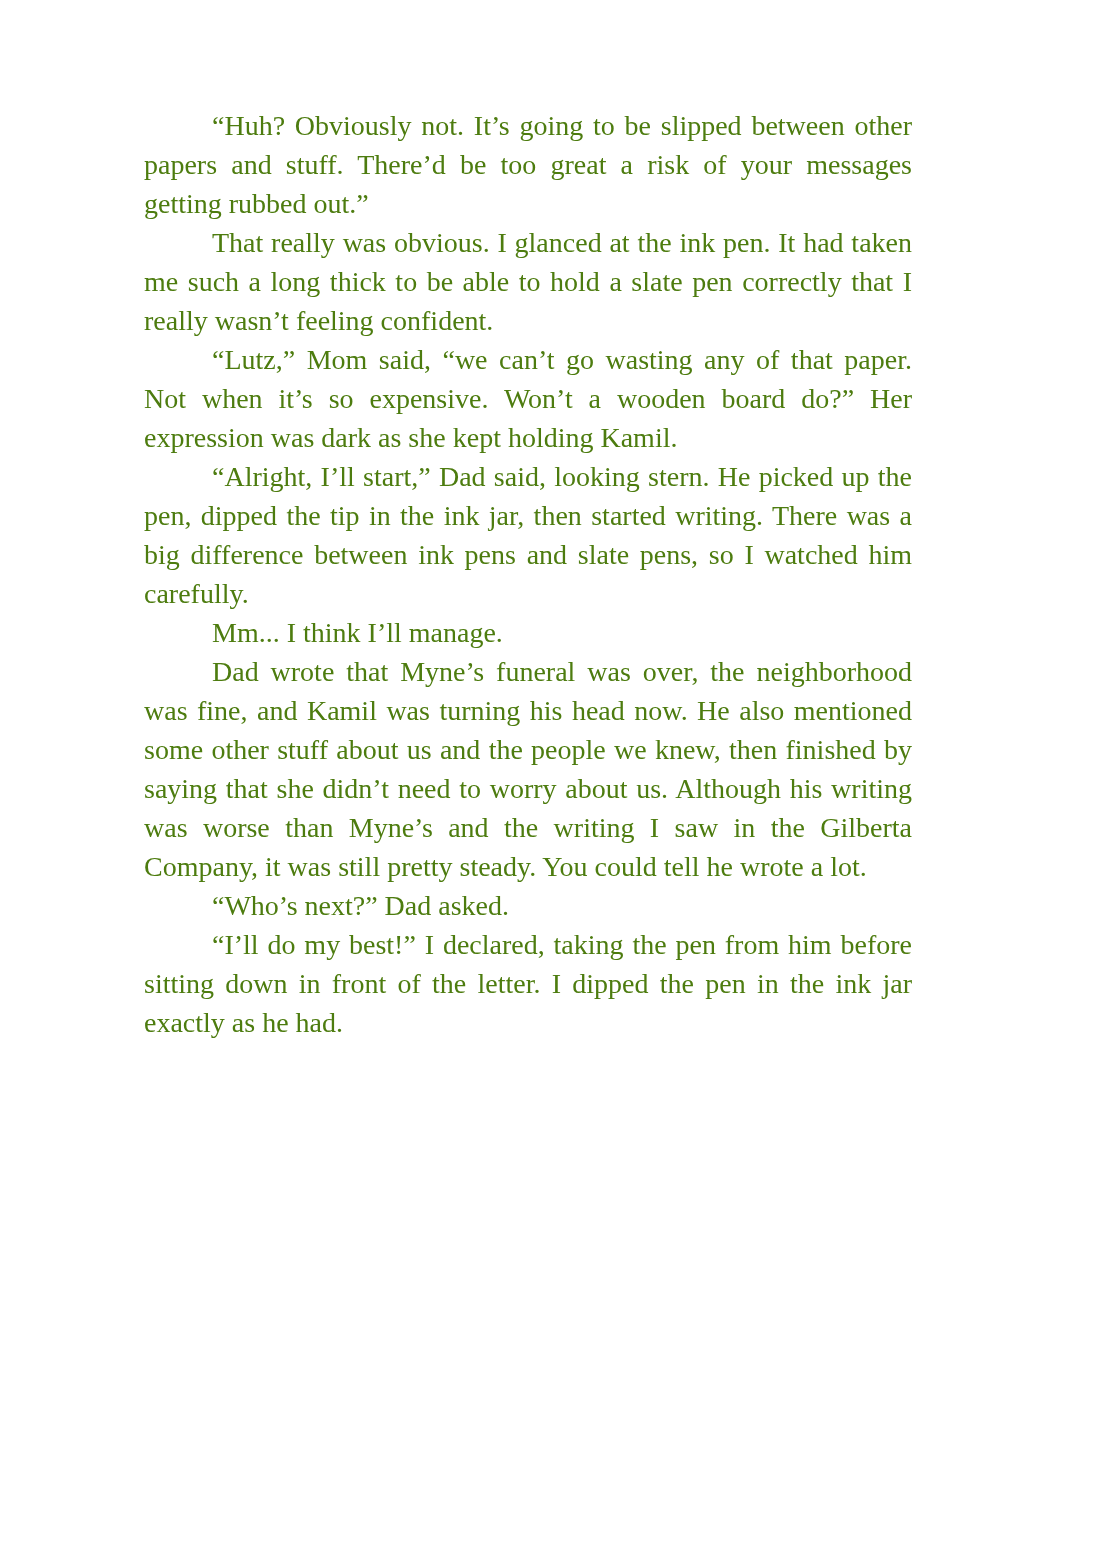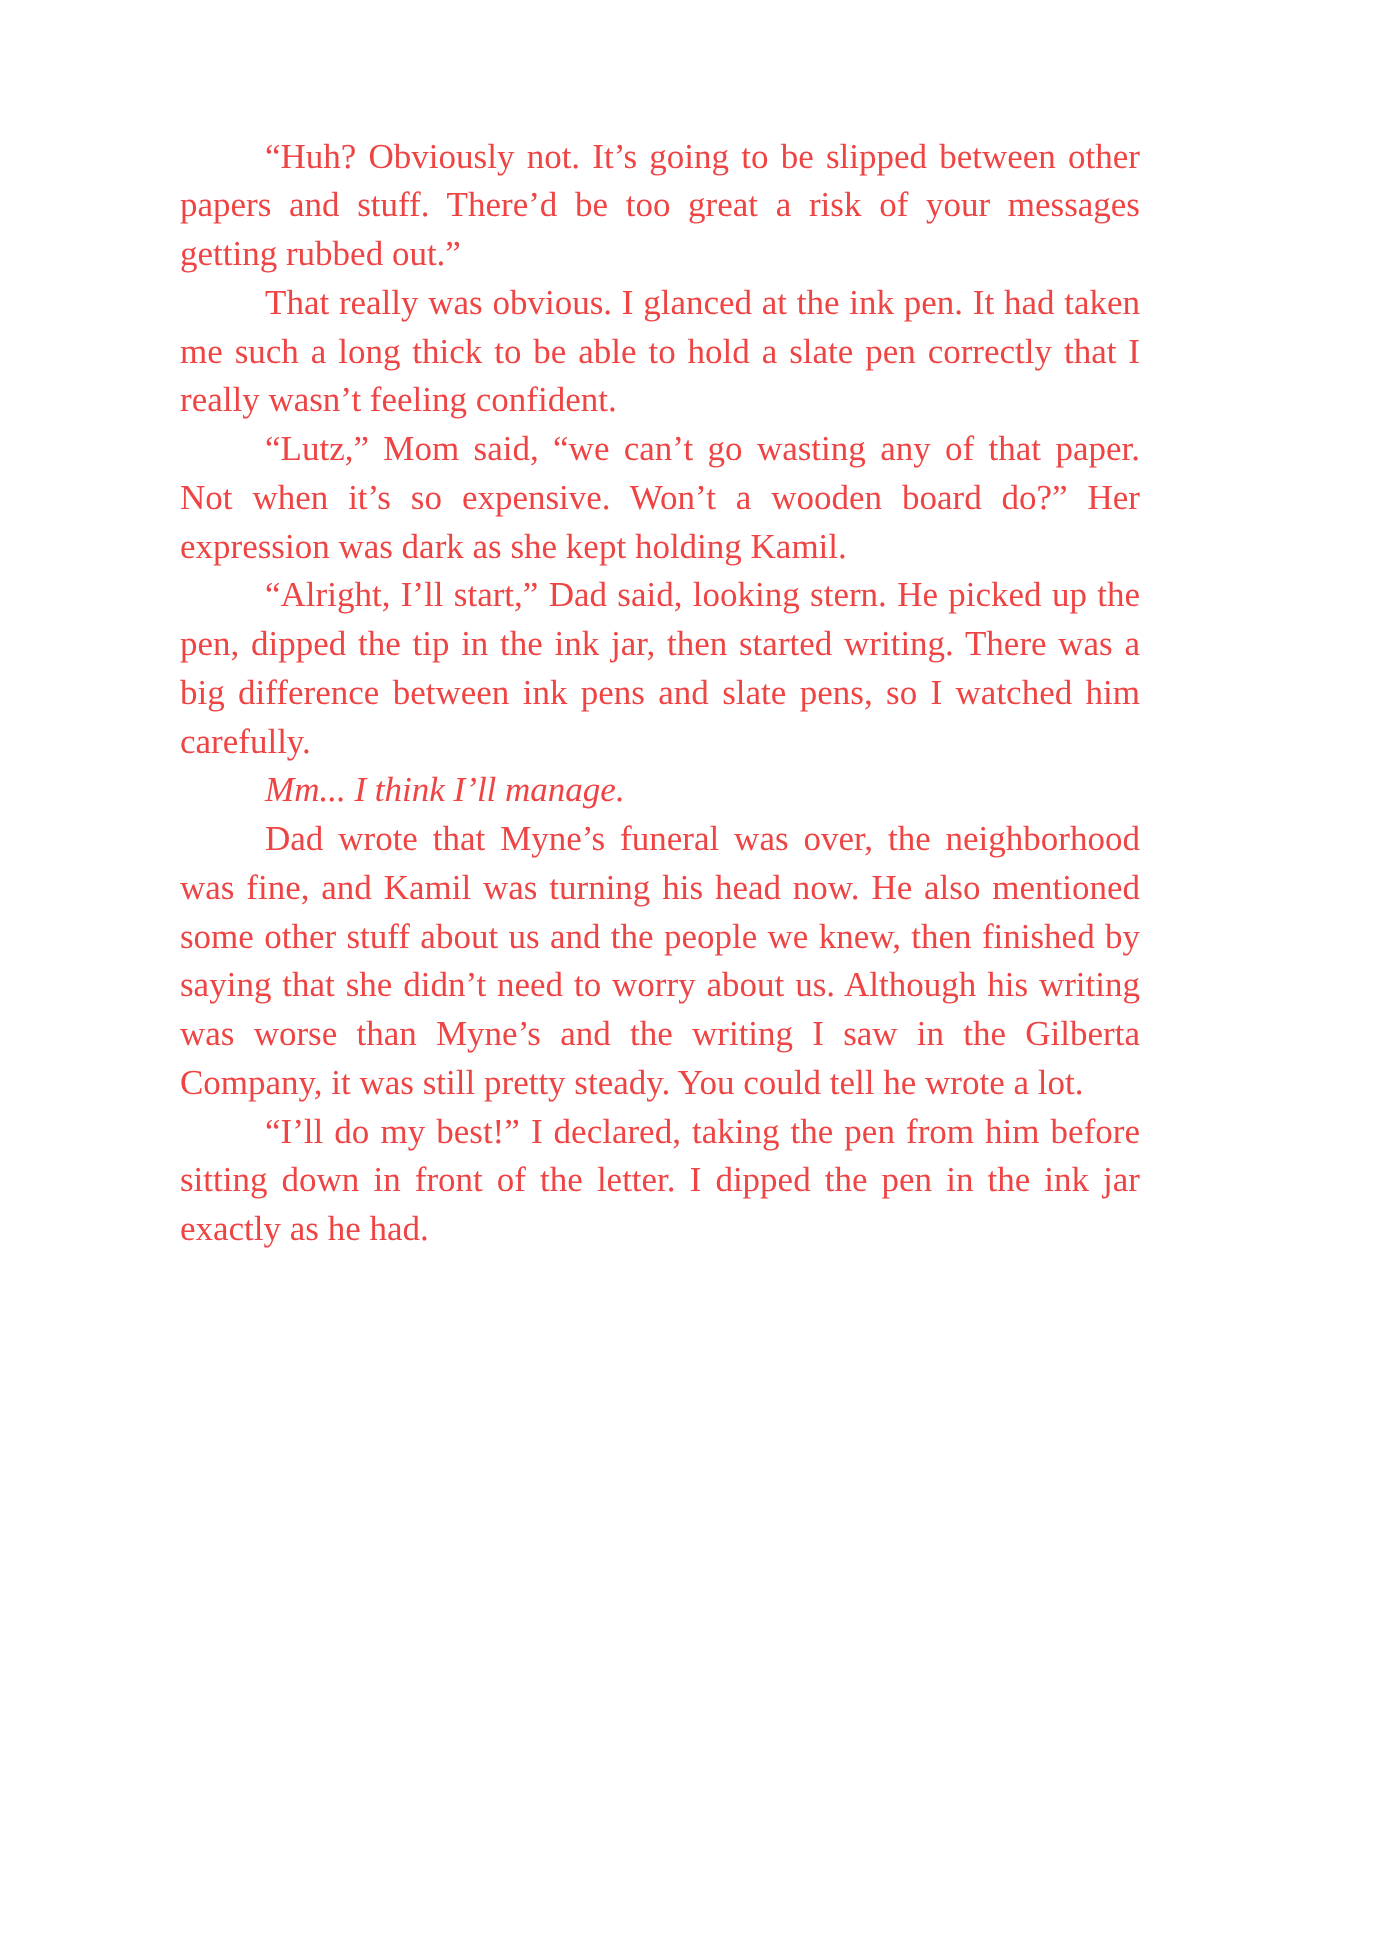--- a/index.html
+++ b/index.html
@@ -16,42 +16,42 @@
     position: relative;
     width: 1100px;
     height: 1564px;
     background: #ffffff;
   }
   .text-block {
     position: absolute;
     left: 144px;
     top: 106px;
     width: 768px;
-    color: #ef4444;
+    color: #4d7c0f;
     font-family: "Liberation Serif", "DejaVu Serif", serif;
     font-size: 28px;
     line-height: 39px;
     text-align: justify;
     text-justify: inter-word;
   }
   .para {
     margin: 0;
     padding: 0;
     text-indent: 68px;
   }
   .para.italic {
-    font-style: italic;
   }
 </style>
 </head>
 <body>
 
 <div class="page">
   <div class="text-block">
       <p class="para">“Huh? Obviously not. It’s going to be slipped between other papers and stuff. There’d be too great a risk of your messages getting rubbed out.”</p>
       <p class="para">That really was obvious. I glanced at the ink pen. It had taken me such a long thick to be able to hold a slate pen correctly that I really wasn’t feeling confident.</p>
       <p class="para">“Lutz,” Mom said, “we can’t go wasting any of that paper. Not when it’s so expensive. Won’t a wooden board do?” Her expression was dark as she kept holding Kamil.</p>
       <p class="para">“Alright, I’ll start,” Dad said, looking stern. He picked up the pen, dipped the tip in the ink jar, then started writing. There was a big difference between ink pens and slate pens, so I watched him carefully.</p>
       <p class="para italic">Mm... I think I’ll manage.</p>
       <p class="para">Dad wrote that Myne’s funeral was over, the neighborhood was fine, and Kamil was turning his head now. He also mentioned some other stuff about us and the people we knew, then finished by saying that she didn’t need to worry about us. Although his writing was worse than Myne’s and the writing I saw in the Gilberta Company, it was still pretty steady. You could tell he wrote a lot.</p>
+      <p class="para">“Who’s next?” Dad asked.</p>
       <p class="para">“I’ll do my best!” I declared, taking the pen from him before sitting down in front of the letter. I dipped the pen in the ink jar exactly as he had.</p>
     </div>
 </div>
 
 </body></html>

